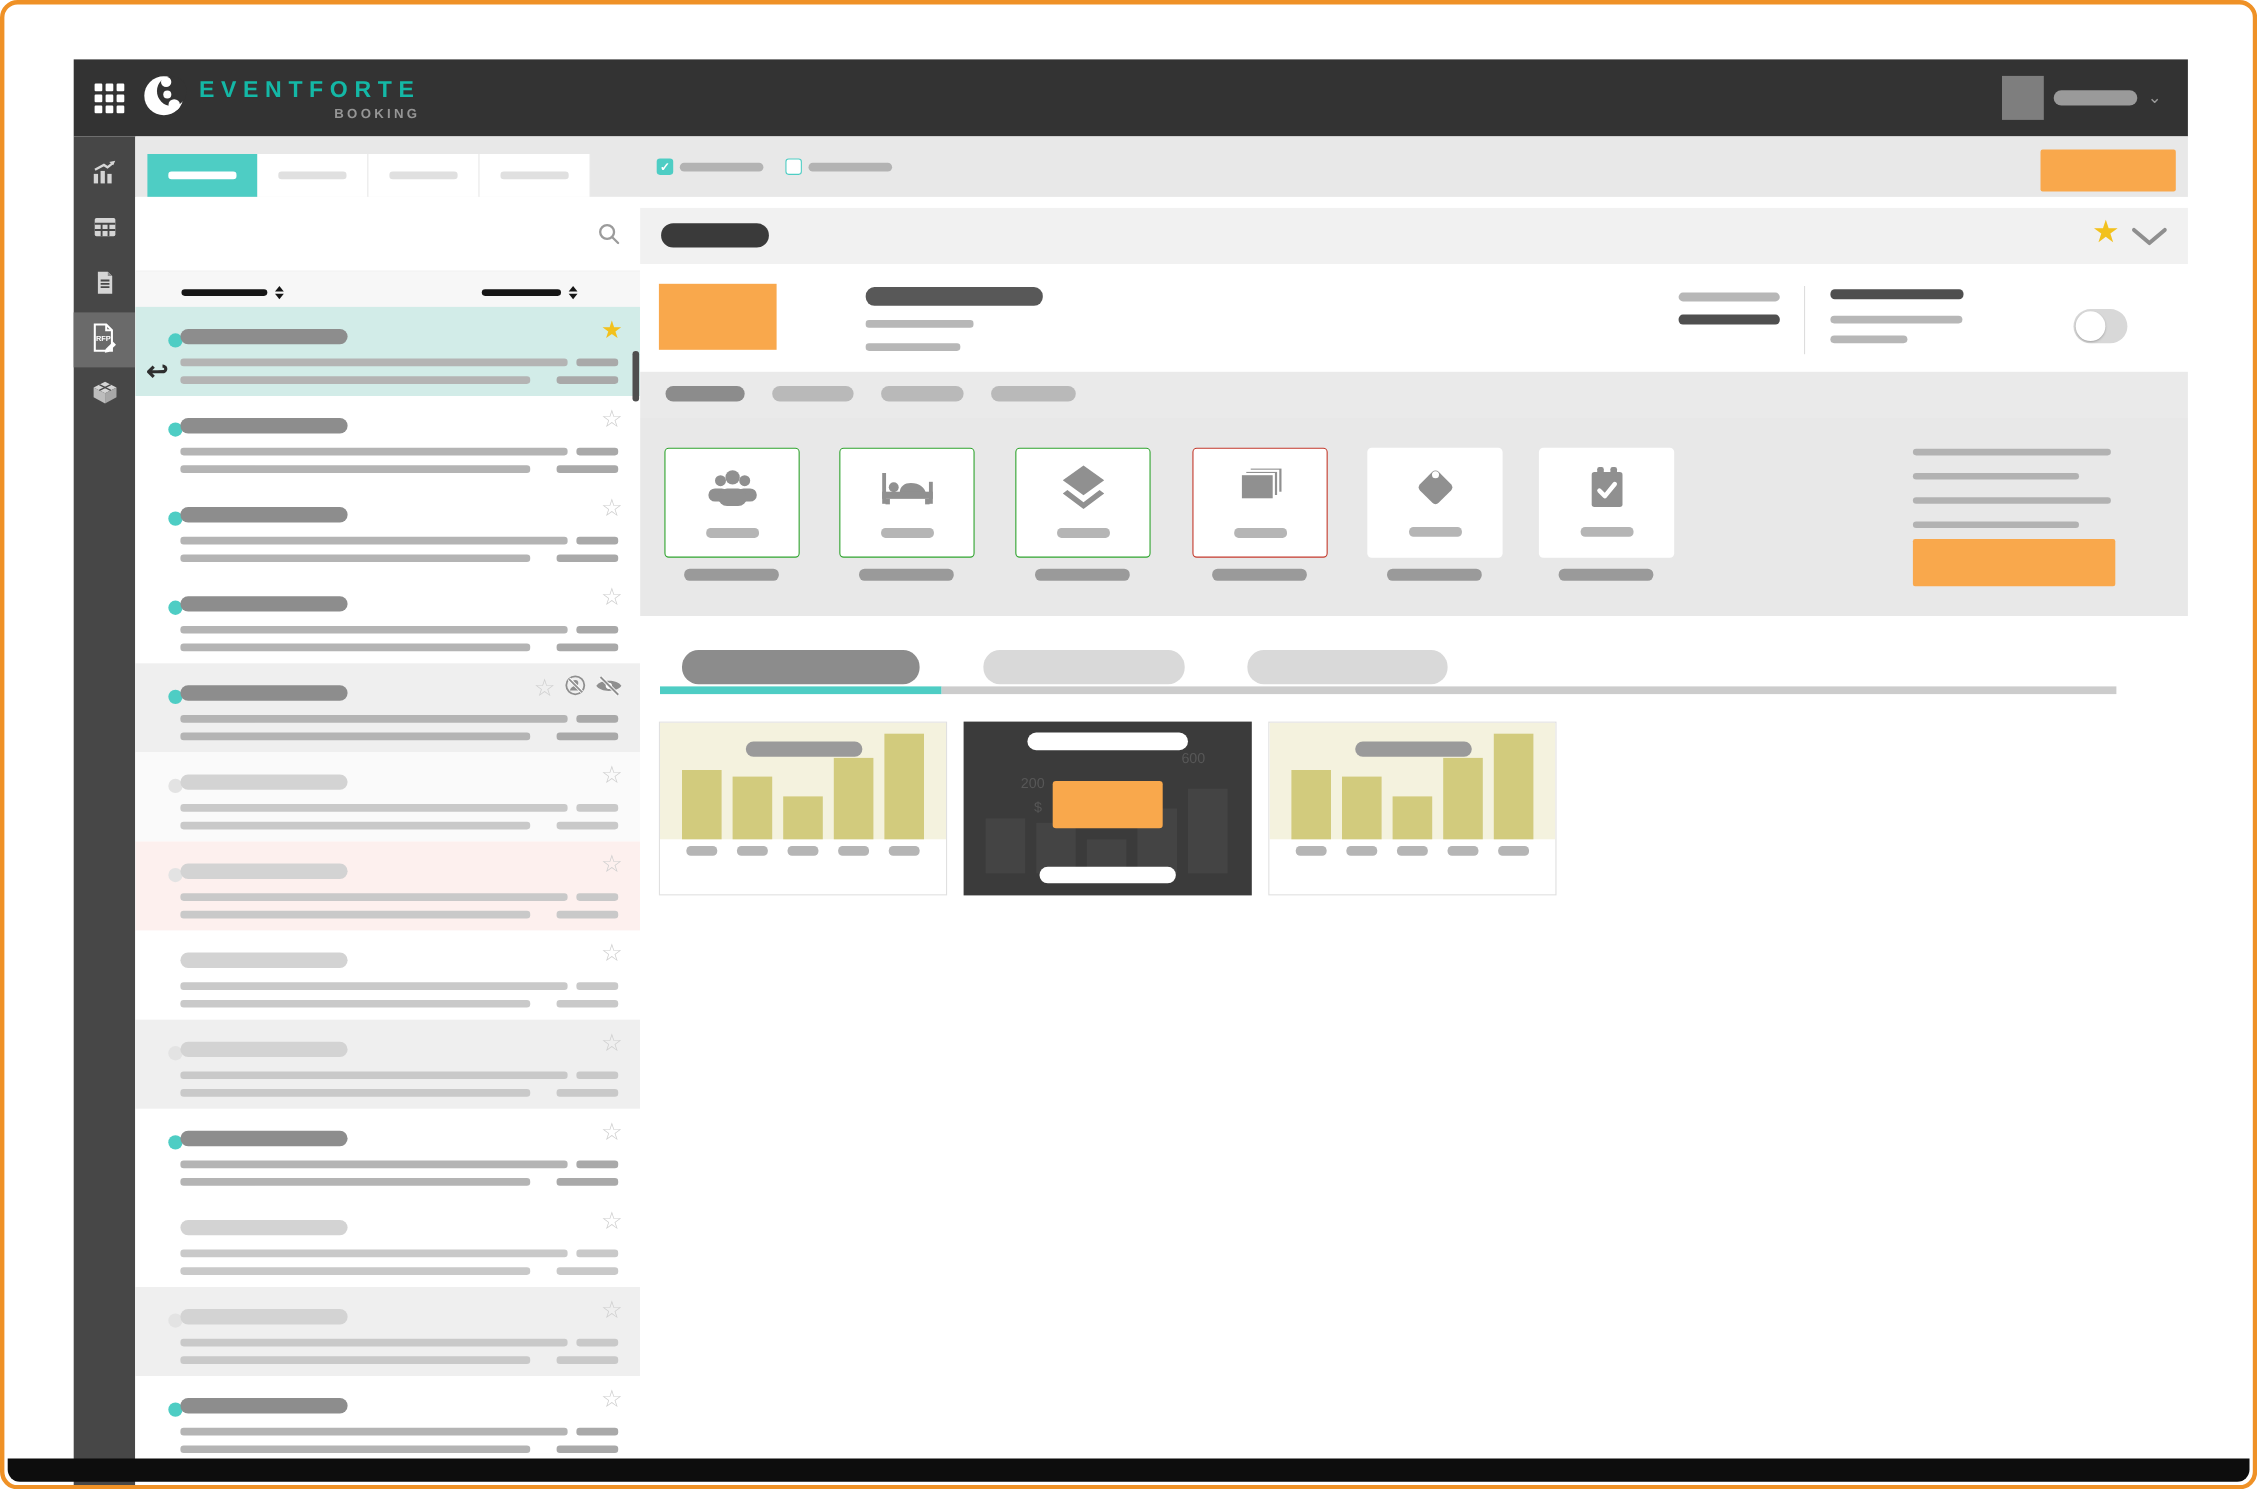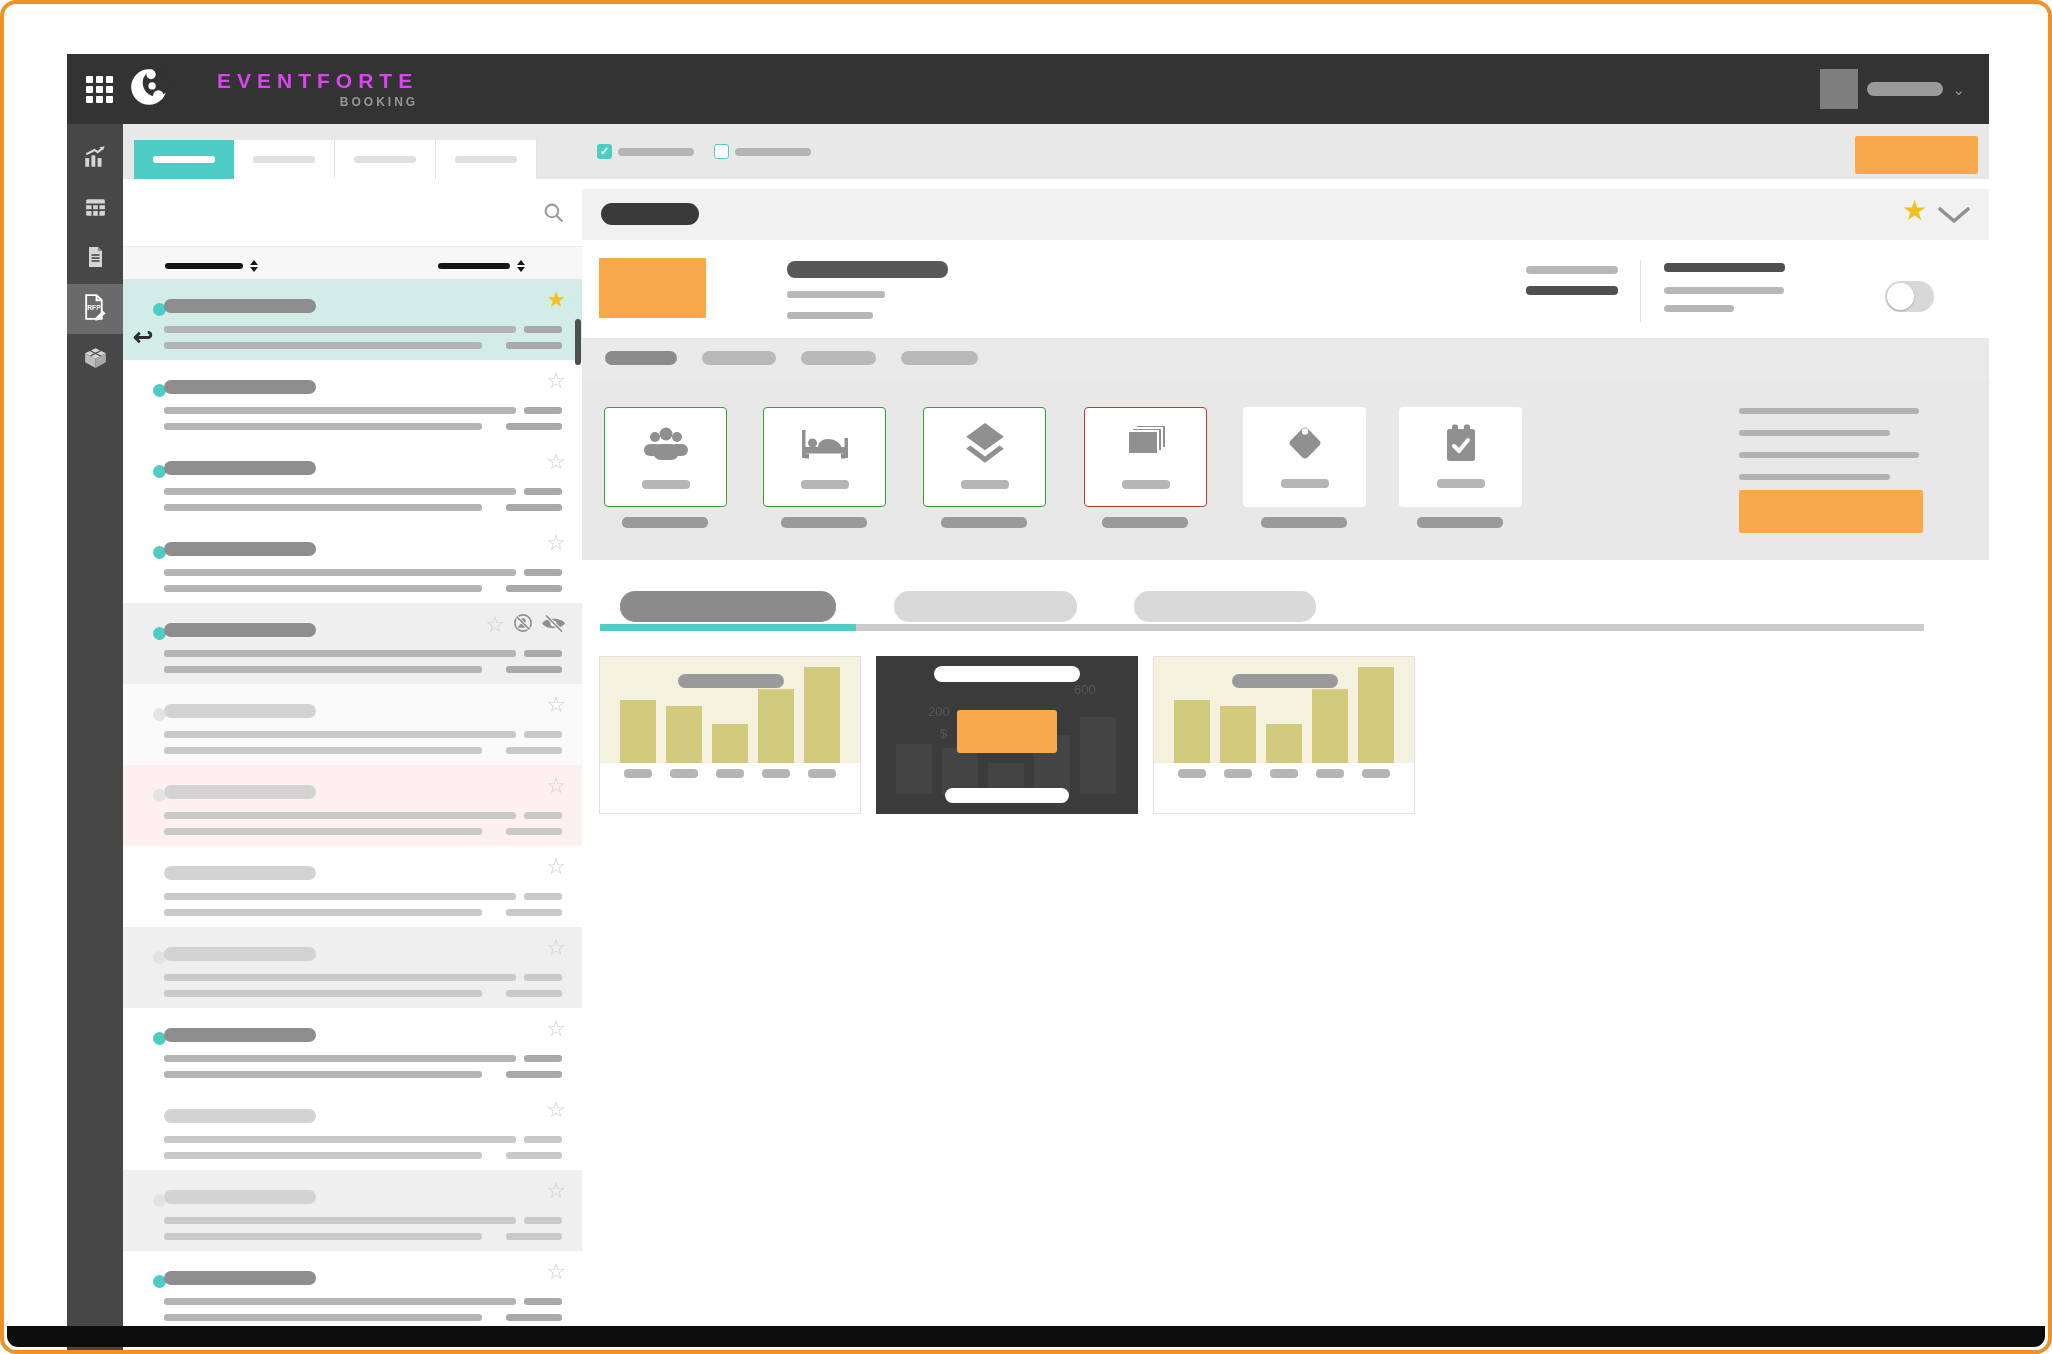--- a/index.html
+++ b/index.html
@@ -8,21 +8,21 @@
   .bottombar{position:absolute;left:3px;right:3px;bottom:3px;height:21px;background:#0d0d0d;border-radius:0 0 11px 11px;}
   .app{position:absolute;left:63px;top:50px;width:1922px;height:1304px;}
 
   
   .topbar{position:absolute;left:0;top:0;width:1922px;height:70px;background:var(--topbar,#333);}
   .grid-ic{position:absolute;left:19px;top:22px;width:26px;height:26px;display:grid;
            grid-template-columns:repeat(3,7px);grid-template-rows:repeat(3,7px);gap:3px;}
   .grid-ic i{background:#fff;border-radius:1px;}
   .logo{position:absolute;left:60px;top:10px;display:flex;align-items:center;gap:8px;}
   .brand-text{display:flex;flex-direction:column;}
-  .brand-main{color:#d946ef;font-size:21px;font-weight:bold;letter-spacing:6px;margin-left:36px;}
+  .brand-main{color:#14b8a6;font-size:21px;font-weight:bold;letter-spacing:6px;}
   .brand-sub{color:#969696;font-size:12px;font-weight:bold;letter-spacing:3px;align-self:flex-end;margin-top:2px;}
   .userbox{position:absolute;right:24px;top:0;height:70px;display:flex;align-items:center;gap:9px;}
   .avatar{width:38px;height:40px;background:#7e7e7e;}
   .user-pill{width:76px;height:14px;border-radius:7px;background:#9a9a9a;}
   .user-caret{color:#9a9a9a;font-size:15px;line-height:1;}
 
   
   .sidebar{position:absolute;left:0;top:70px;width:56px;bottom:0;background:var(--sidebar,#474747);}
   .side-item{width:56px;height:50px;margin-top:0;display:flex;align-items:center;justify-content:center;cursor:pointer;}
   .side-item:first-child{margin-top:10px;}

